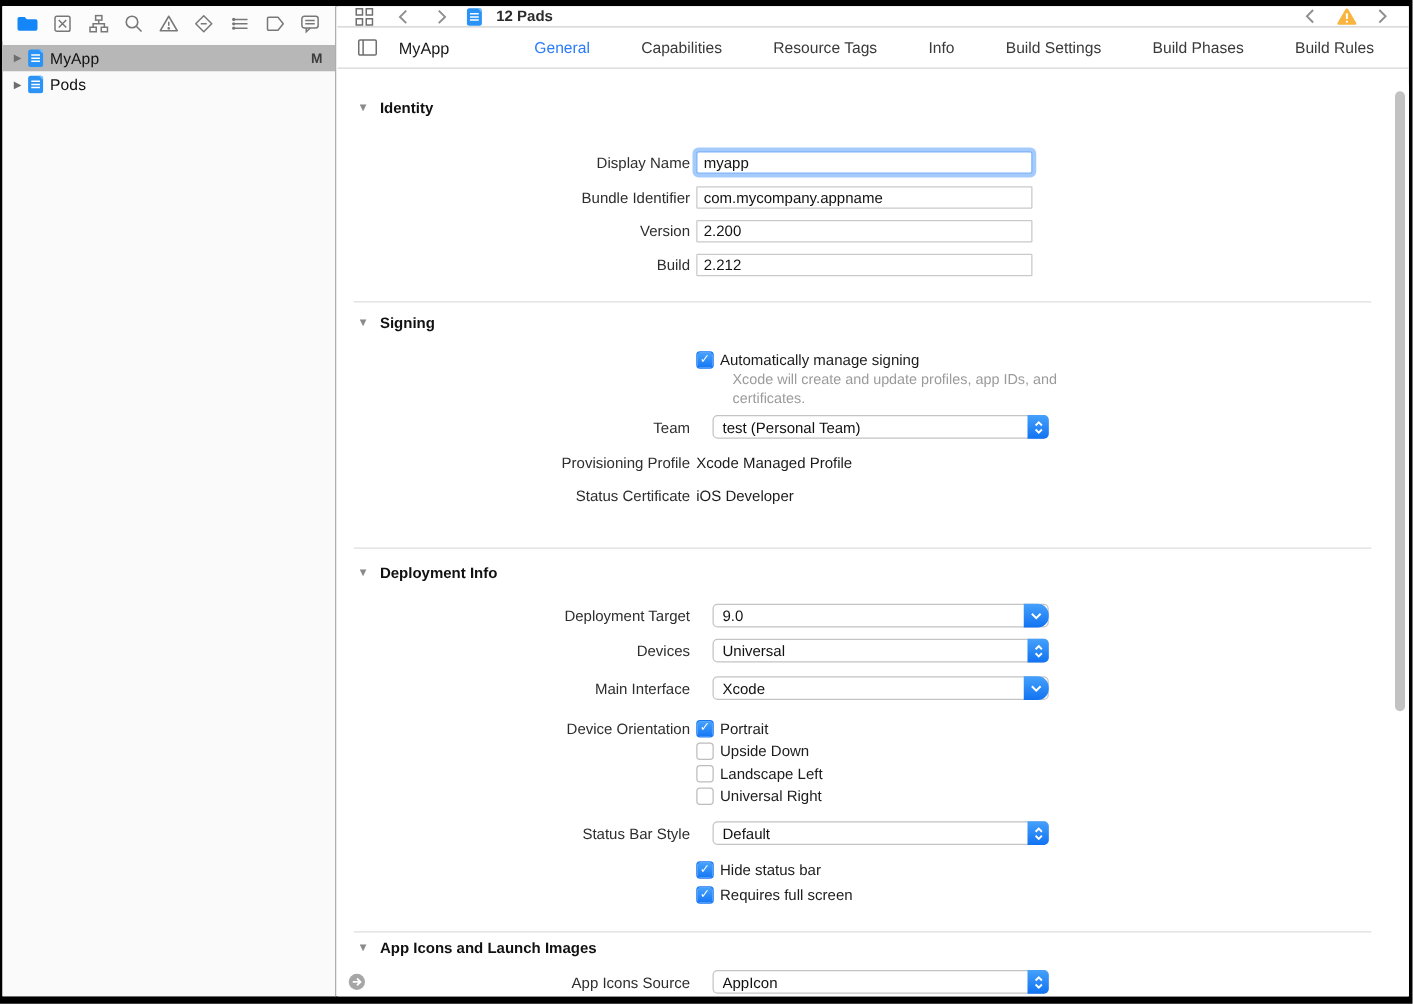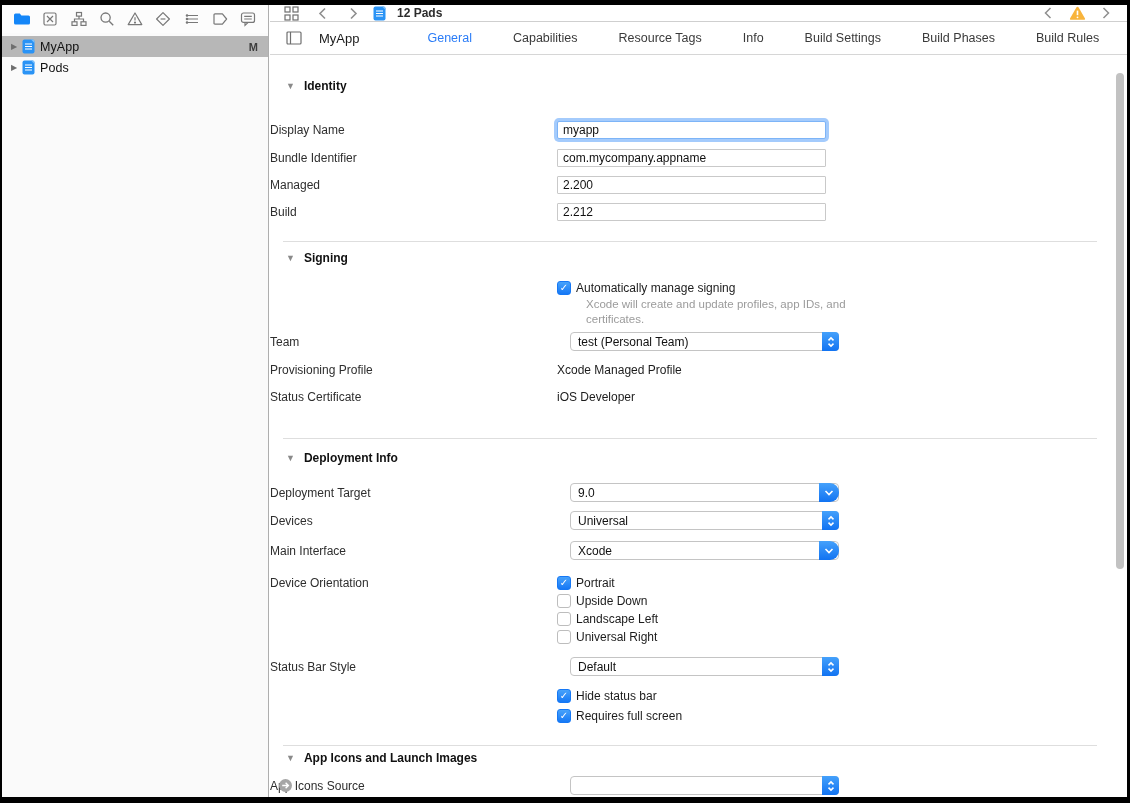--- a/index.html
+++ b/index.html
@@ -42,21 +42,21 @@
 
   .content { position:absolute; top:62px; left:0; right:0; bottom:0; background:#fff; overflow:hidden; }
 
   .sec-header { position:absolute; left:16px; display:flex; align-items:center; gap:9px; }
   .sec-tri { font-size:9px; color:#8a8a8a; }
   .sec-title { font-size:12px; font-weight:bold; color:#111; }
 
   .hr { position:absolute; left:13px; width:814px; height:1px; background:#dedede; }
 
   .row { position:absolute; left:0; display:flex; align-items:center; height:19px; }
-  .flabel { width:282px; font-size:12px; color:#2e2e2e; padding-right:0; }
+  .flabel { width:282px; text-align:right; font-size:12px; color:#2e2e2e; padding-right:0; }
   .ctrl { margin-left:5px; }
 
   input.tfield { width:269px; height:18px; border:1px solid #c9c9c9; border-radius:1px;
                  font-size:12px; font-family:inherit; color:#111; padding:0 5px; background:#fff; outline:none; }
   input.tfield.focused { box-shadow:0 0 0 3px rgba(90,160,250,.55); border-color:#7db4f7; border-radius:2px; }
 
   .popup { position:relative; width:269px; height:19px; border:1px solid #c4c4c4; border-radius:4px;
            background:#fff; display:flex; align-items:center; padding-left:7px; font-size:12px; color:#111;margin-left:18px; }
   .pval { flex:1; overflow:hidden; white-space:nowrap; }
   .pbtn { position:absolute; right:-1px; top:-1px; bottom:-1px; width:17px;
@@ -256,21 +256,21 @@
 
       <div class="row" style="top:53px">
         <div class="flabel">Display Name</div>
         <input class="tfield ctrl focused" value="myapp" style="">
       </div>
       <div class="row" style="top:81px">
         <div class="flabel">Bundle Identifier</div>
         <input class="tfield ctrl" value="com.mycompany.appname" style="">
       </div>
       <div class="row" style="top:108px">
-        <div class="flabel">Managed</div>
+        <div class="flabel">Version</div>
         <input class="tfield ctrl" value="2.200" style="">
       </div>
       <div class="row" style="top:135px">
         <div class="flabel">Build</div>
         <input class="tfield ctrl" value="2.212" style="">
       </div>
 
       <div class="hr" style="top:174px"></div>
 
       <div class="sec-header" style="top:184px">
@@ -400,20 +400,21 @@
       <div class="hr" style="top:678px"></div>
 
       <div class="sec-header" style="top:684px">
         <span class="sec-tri">▼</span>
         <span class="sec-title">App Icons and Launch Images</span>
       </div>
 
       <div class="row" style="top:709px">
         <div class="flabel">App Icons Source</div>
         <div class="popup ctrl">
+          <span class="pval">AppIcon</span>
           <span class="pbtn">
             <svg width="8" height="12" viewBox="0 0 8 12" fill="none" stroke="#fff" stroke-width="1.5">
                 <path d="M1.5 4.4 L4 1.9 L6.5 4.4 M1.5 7.6 L4 10.1 L6.5 7.6"></path>
               </svg>
           </span>
         </div>
         <span class="jump-arrow" style="margin-left:8px">
           <svg width="15" height="15" viewBox="0 0 15 15">
               <circle cx="7.5" cy="7.5" r="6.5" fill="#a6a6a6"></circle>
               <path d="M4.2 7.5 H10 M7.6 4.8 L10.4 7.5 L7.6 10.2" stroke="#fff" stroke-width="1.4" fill="none"></path>

